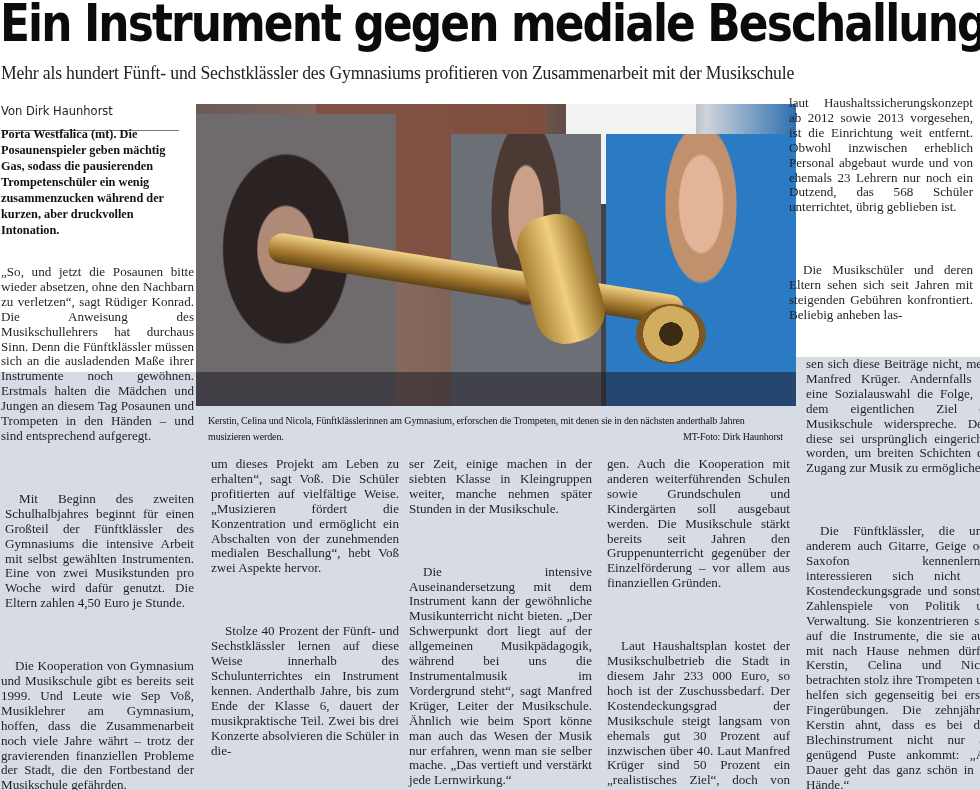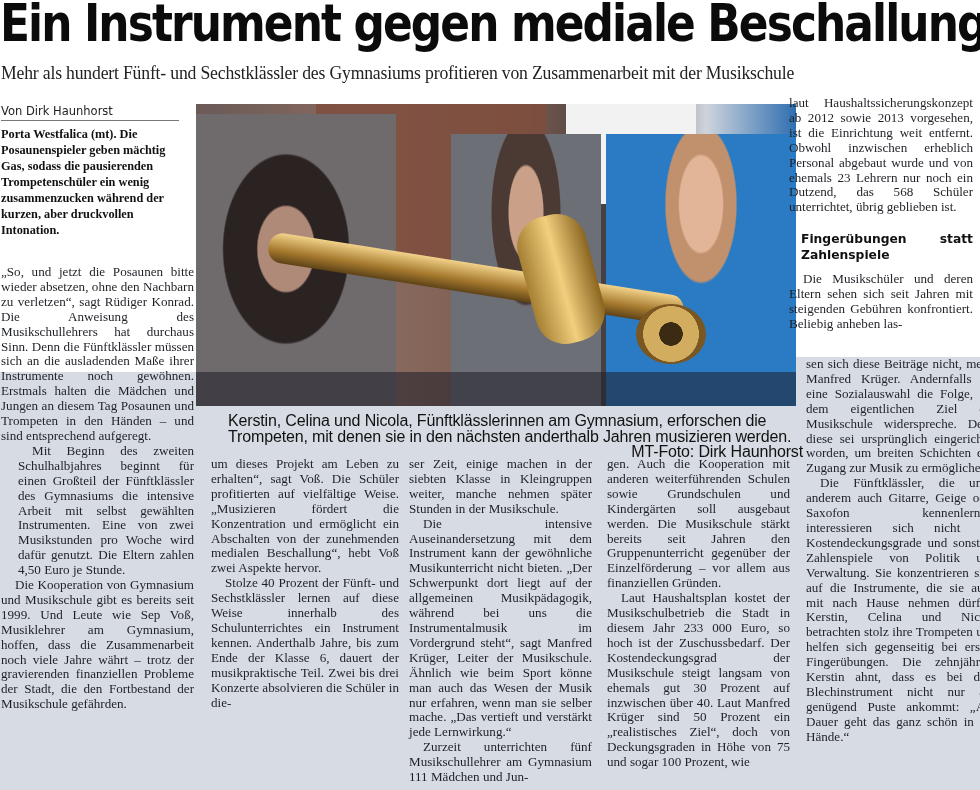--- a/index.html
+++ b/index.html
@@ -23,72 +23,72 @@
   }
   .subhead {
     position:absolute; left:1px; top:62px; white-space:nowrap;
     font-family:"Liberation Serif", serif; font-size:19px; color:#222;
     letter-spacing:-0.2px;
     transform:scaleX(0.93); transform-origin:left top;
   }
   .byline {
     position:absolute; left:1px; top:104px; width:178px;
     font-family:"DejaVu Sans", sans-serif; font-size:11.5px; color:#222;
-    border-bottom:1px solid #777; padding-bottom:2px;
+    border-bottom:1px solid #777; padding-bottom:12px;
   }
   .lead {
     position:absolute; left:1px; top:126px; width:180px;
     font-family:Liberation Serif, serif; font-weight:bold;
     font-size:12.3px; line-height:16px; color:#111;
   }
   .col {
     position:absolute; font-size:13.1px; line-height:14.9px;
     text-align:justify; hyphens:manual; color:#1e2026;
   }
   .col p { margin:0; text-indent:0; }
-  .col p.ind { text-indent:14px; }
+  .col p.ind { text-indent:14px;margin-top:48px; }
   .subhd {
     font-family:"DejaVu Sans", sans-serif; font-weight:bold;
     font-size:12.3px; line-height:16px; color:#111; margin:16px 0 9px 12px;
   }
   .photo {
     position:absolute; left:196px; top:104px; width:600px; height:302px;
     background:linear-gradient(90deg,#6b5a57 0%,#8a6b60 30%,#7a5a4c 55%,#3d3d44 70%,#cfd4dc 85%,#2f6fb0 100%);
     overflow:hidden;
   }
   .photo .wall { position:absolute; left:120px; top:0; width:230px; height:160px; background:#7e4c3c; opacity:.8; }
   .photo .window { position:absolute; left:370px; top:0; width:130px; height:100px; background:#f2f2f2; }
   .photo .girl1 { position:absolute; left:0; top:10px; width:200px; height:300px; background:radial-gradient(ellipse at 45% 45%,#b08a78 0 18%,#2b2222 19% 40%,#6f6a6c 41% 100%); }
   .photo .girl2 { position:absolute; left:255px; top:30px; width:150px; height:280px; background:radial-gradient(ellipse at 50% 28%,#caa089 0 16%,#4a3a33 17% 32%,#6d6f77 33% 100%); }
   .photo .girl3 { position:absolute; left:410px; top:30px; width:190px; height:280px; background:radial-gradient(ellipse at 50% 25%,#e3b598 0 16%,#c1906c 17% 26%,#2a7bc3 27% 100%); }
   .photo .trumpet1 { position:absolute; left:70px; top:160px; width:420px; height:30px; border-radius:14px; background:linear-gradient(180deg,#f2d28a,#a4782d 60%,#5e4318); transform:rotate(9deg); }
   .photo .trumpet2 { position:absolute; left:330px; top:110px; width:70px; height:130px; border-radius:30px; background:linear-gradient(90deg,#a57f32,#f0cf7e,#8a6520); transform:rotate(-15deg); }
   .photo .bell { position:absolute; left:440px; top:200px; width:70px; height:60px; border-radius:50%; background:radial-gradient(circle,#3a2b12 0 25%,#d3ad5f 26% 60%,#7a5620 61%); }
   .photo .shade { position:absolute; left:0; top:268px; width:600px; height:34px; background:rgba(30,30,40,.55); }
   .caption {
-    position:absolute; left:228px; top:413px; width:575px;
-    font-family:Liberation Sans, sans-serif; font-size:16px; line-height:15.5px; color:#111;
+    position:absolute; left:208px; top:413px; width:575px;
+    font-family:Liberation Serif, serif; font-size:10px; line-height:15.5px; color:#111;
     letter-spacing:-0.15px;
   }
   .caption .credit { float:right; }
 </style>
 </head>
 <body>
 
 <div class="white-top"></div>
 <div class="gray-band-right"></div>
 
 <div class="headline">Ein Instrument gegen mediale Beschallung</div>
 <div class="subhead">Mehr als hundert Fünft- und Sechstklässler des Gymnasiums profitieren von Zusammenarbeit mit der Musikschule</div>
 <div class="byline">Von Dirk Haunhorst</div>
 <div class="lead">Porta Westfalica (mt). Die Posaunenspieler geben mächtig Gas, sodass die pausierenden Trompetenschüler ein wenig zusammenzucken während der kurzen, aber druckvollen Intonation.</div>
 
 <div class="col" style="left:1px; top:265px; width:193px;">
   <p>„So, und jetzt die Posaunen bitte wieder absetzen, ohne den Nachbarn zu verletzen“, sagt Rüdiger Konrad. Die Anweisung des Musikschullehrers hat durchaus Sinn. Denn die Fünftklässler müssen sich an die ausladenden Maße ihrer Instrumente noch gewöhnen. Erstmals halten die Mädchen und Jungen an diesem Tag Posaunen und Trompeten in den Händen – und sind entsprechend aufgeregt.</p>
-  <p class="ind" style="padding-left:17px;">Mit Beginn des zweiten Schulhalbjahres beginnt für einen Großteil der Fünftklässler des Gymnasiums die intensive Arbeit mit selbst gewählten Instrumenten. Eine von zwei Musikstunden pro Woche wird dafür genutzt. Die Eltern zahlen 4,50 Euro je Stunde.</p>
+  <p class="ind" style="padding-left:4px;">Mit Beginn des zweiten Schulhalbjahres beginnt für einen Großteil der Fünftklässler des Gymnasiums die intensive Arbeit mit selbst gewählten Instrumenten. Eine von zwei Musikstunden pro Woche wird dafür genutzt. Die Eltern zahlen 4,50 Euro je Stunde.</p>
   <p class="ind">Die Kooperation von Gymnasium und Musikschule gibt es bereits seit 1999. Und Leute wie Sep Voß, Musiklehrer am Gymnasium, hoffen, dass die Zusammenarbeit noch viele Jahre währt – trotz der gravierenden finanziellen Probleme der Stadt, die den Fortbestand der Musikschule gefährden.</p>
 </div>
 
 <div class="photo">
   <div class="wall"></div>
   <div class="window"></div>
   <div class="girl1"></div>
   <div class="girl2"></div>
   <div class="girl3"></div>
   <div class="trumpet1"></div>
@@ -113,19 +113,18 @@
   <p class="ind">Zurzeit unterrichten fünf Musikschullehrer am Gymnasium 111 Mädchen und Jun-</p>
 </div>
 
 <div class="col" style="left:607px; top:457px; width:183px;">
   <p>gen. Auch die Kooperation mit anderen weiterführenden Schulen sowie Grundschulen und Kindergärten soll ausgebaut werden. Die Musikschule stärkt bereits seit Jahren den Gruppenunterricht gegenüber der Einzelförderung – vor allem aus finanziellen Gründen.</p>
   <p class="ind">Laut Haushaltsplan kostet der Musikschulbetrieb die Stadt in diesem Jahr 233 000 Euro, so hoch ist der Zuschussbedarf. Der Kostendeckungsgrad der Musikschule steigt langsam von ehemals gut 30 Prozent auf inzwischen über 40. Laut Manfred Krüger sind 50 Prozent ein „realistisches Ziel“, doch von Deckungsgraden in Höhe von 75 und sogar 100 Prozent, wie</p>
 </div>
 
 <div class="col" style="left:789px; top:96px; width:184px;">
   <p>laut Haushaltssicherungskonzept ab 2012 sowie 2013 vorgesehen, ist die Einrichtung weit entfernt. Obwohl inzwischen erheblich Personal abgebaut wurde und von ehemals 23 Lehrern nur noch ein Dutzend, das 568 Schüler unterrichtet, übrig geblieben ist.</p>
-  <div class="subhd">Fingerübungen statt Zahlenspiele</div>
   <p class="ind">Die Musikschüler und deren Eltern sehen sich seit Jahren mit steigenden Gebühren konfrontiert. Beliebig anheben las-</p>
 </div>
 <div class="col" style="left:806px; top:357px; width:190px;">
   <p>sen sich diese Beiträge nicht, meint Manfred Krüger. Andernfalls sei eine Sozialauswahl die Folge, die dem eigentlichen Ziel der Musikschule widerspreche. Denn diese sei ursprünglich eingerichtet worden, um breiten Schichten den Zugang zur Musik zu ermöglichen.</p>
   <p class="ind">Die Fünftklässler, die unter anderem auch Gitarre, Geige oder Saxofon kennenlernen, interessieren sich nicht für Kostendeckungsgrade und sonstige Zahlenspiele von Politik und Verwaltung. Sie konzentrieren sind auf die Instrumente, die sie auch mit nach Hause nehmen dürfen. Kerstin, Celina und Nicola betrachten stolz ihre Trompeten und helfen sich gegenseitig bei ersten Fingerübungen. Die zehnjährige Kerstin ahnt, dass es bei dem Blechinstrument nicht nur auf genügend Puste ankommt: „Auf Dauer geht das ganz schön in die Hände.“</p>
 </div>
 
 </body></html>

